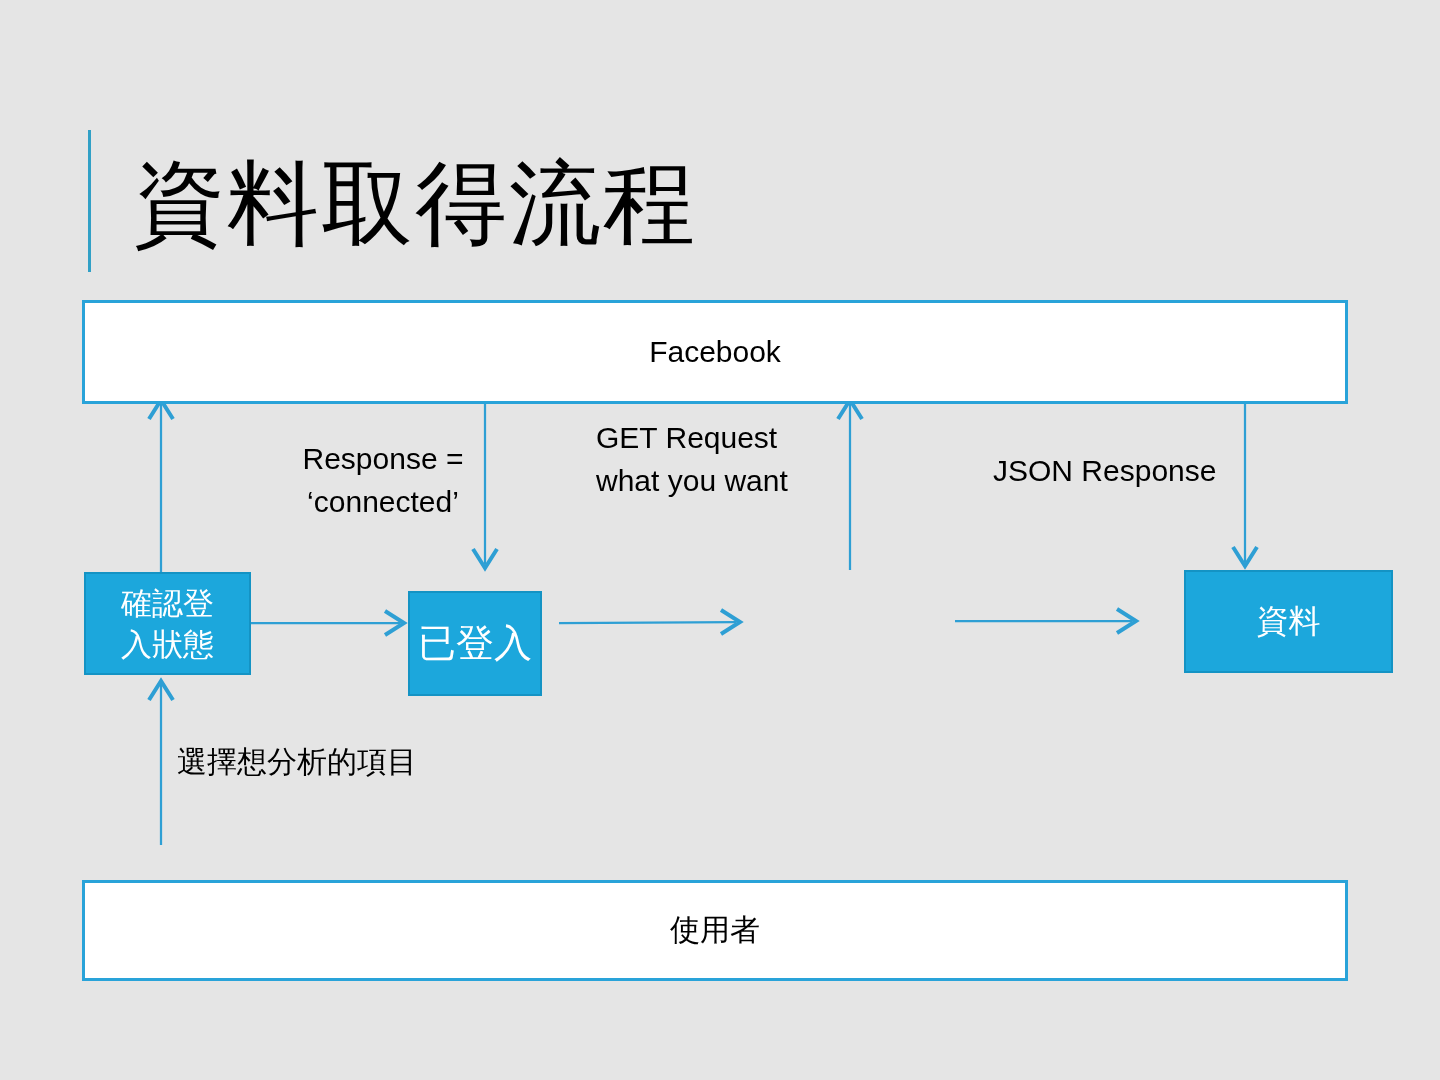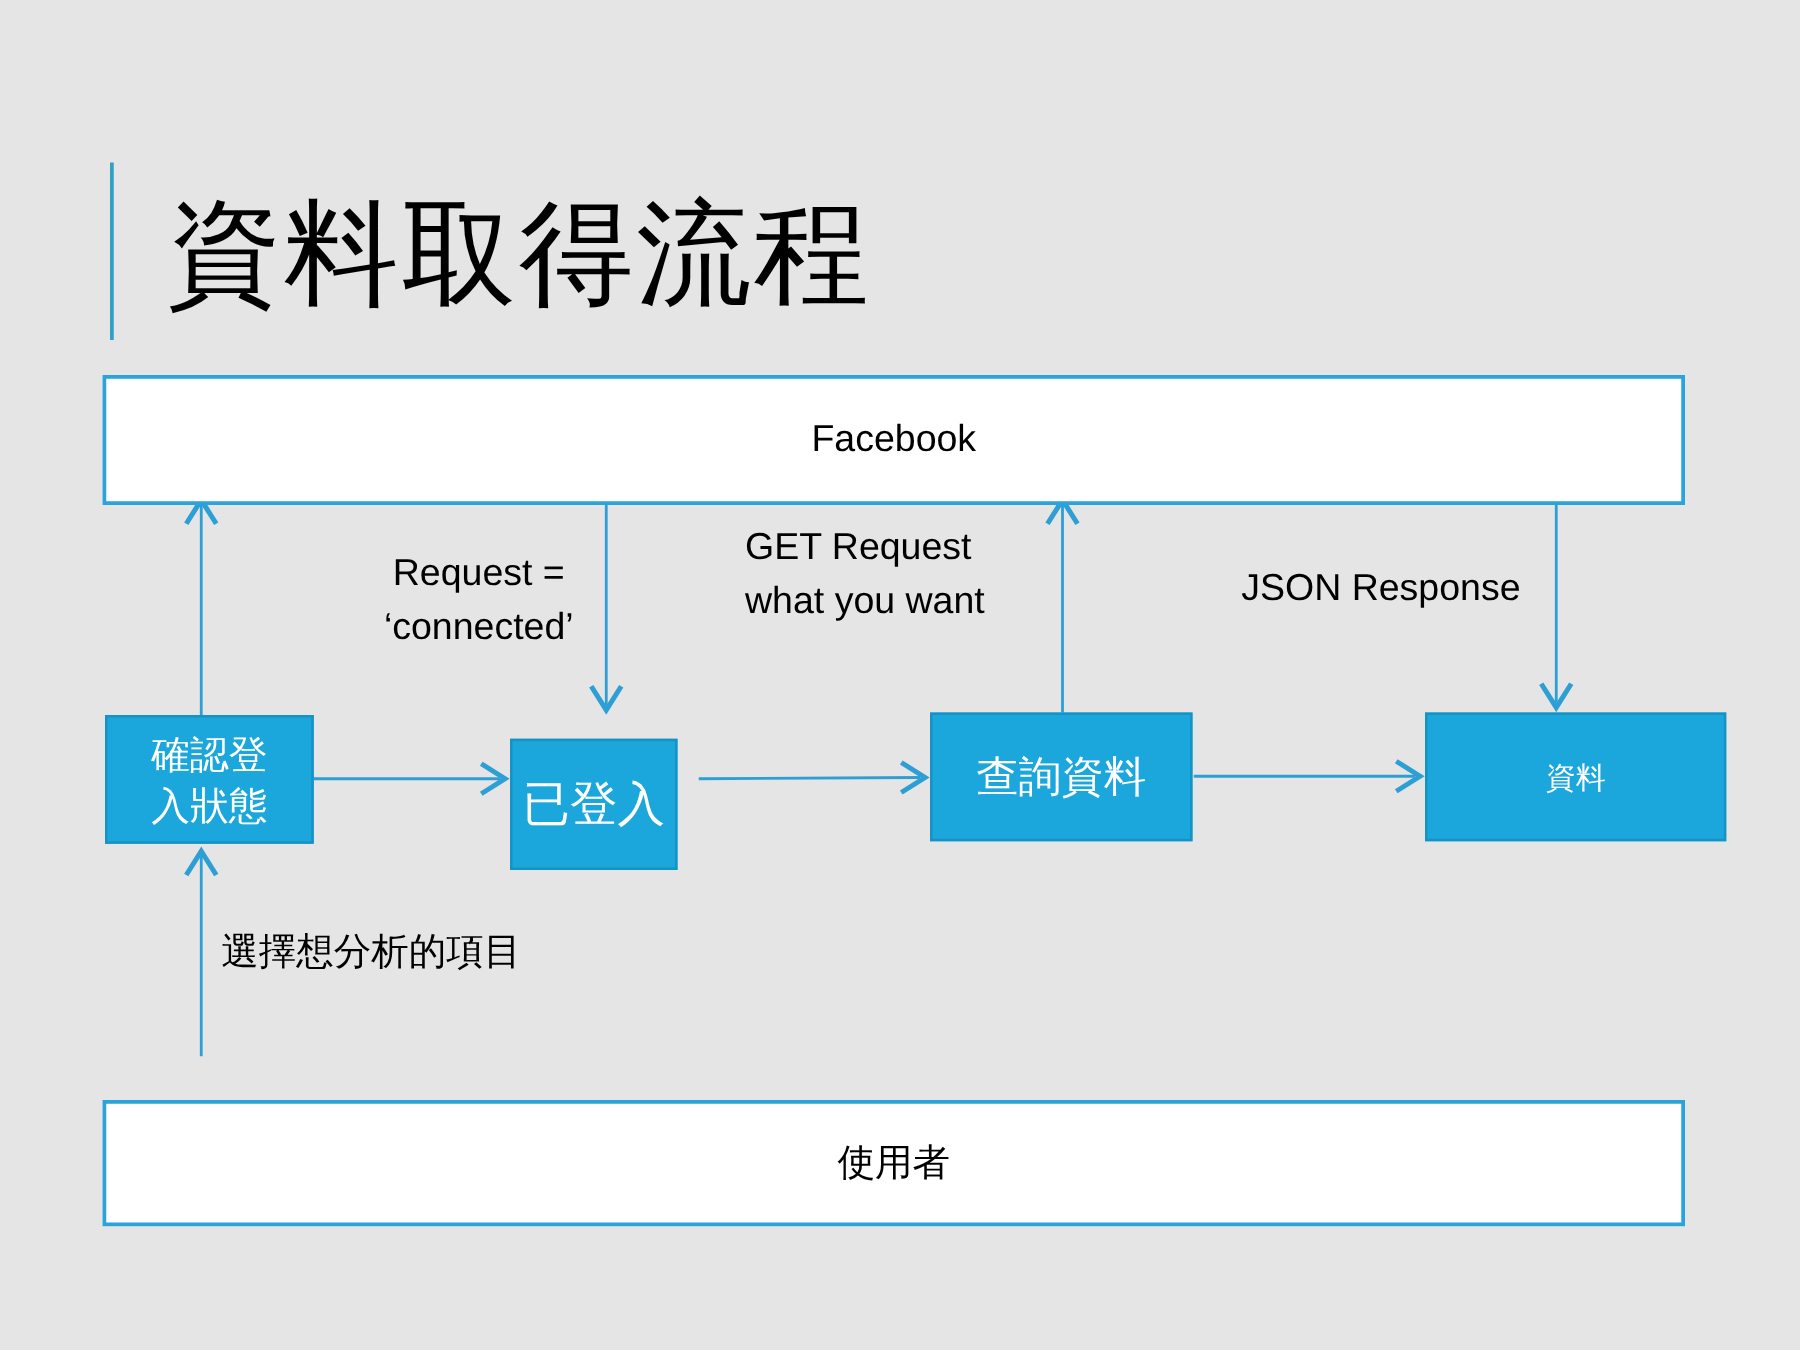--- a/index.html
+++ b/index.html
@@ -57,21 +57,21 @@
     display: flex;
     flex-direction: column;
     align-items: center;
     justify-content: center;
     text-align: center;
     box-sizing: border-box;
   }
   .node-check-login { left: 84px;  top: 572px; width: 167px; height: 103px; font-size: 31px; line-height: 41px; }
   .node-logged-in   { left: 408px; top: 571px; width: 134px; height: 105px; font-size: 38px; margin-top: 20px; }
   .node-query-data  { left: 744px; top: 570px; width: 210px; height: 103px; font-size: 34px; }
-  .node-data        { left: 1140px; top: 570px; width: 241px; height: 103px; font-size: 24px; }
+  .node-data        { left: 1184px; top: 570px; width: 209px; height: 103px; font-size: 32px; }
   .annotation {
     position: absolute;
     font-size: 30px;
     line-height: 43px;
     color: var(--text);
     white-space: nowrap;
   }
   .ann-response { left: 255px; top: 437px; width: 256px; text-align: center; }
   .ann-get-request { left: 596px; top: 416px; text-align: left; }
   .ann-json-response { left: 993px; top: 449px; }
@@ -144,29 +144,26 @@
     <span>使用者</span>
   </div>
 
   <div class="node node-check-login">
     <span>確認登</span>
     <span>入狀態</span>
   </div>
   <div class="node node-logged-in">
     <span>已登入</span>
   </div>
-  <div class="node node-query-data">
-    <span>查詢資料</span>
-  </div>
   <div class="node node-data">
     <span>資料</span>
   </div>
 
   <div class="annotation ann-response">
-    <div>Request =</div>
+    <div>Response =</div>
     <div>‘connected’</div>
   </div>
   <div class="annotation ann-get-request">
     <div>GET Request</div>
     <div>what you want</div>
   </div>
   <div class="annotation ann-json-response">
     <span>JSON Response</span>
   </div>
   <div class="annotation ann-select-items">

